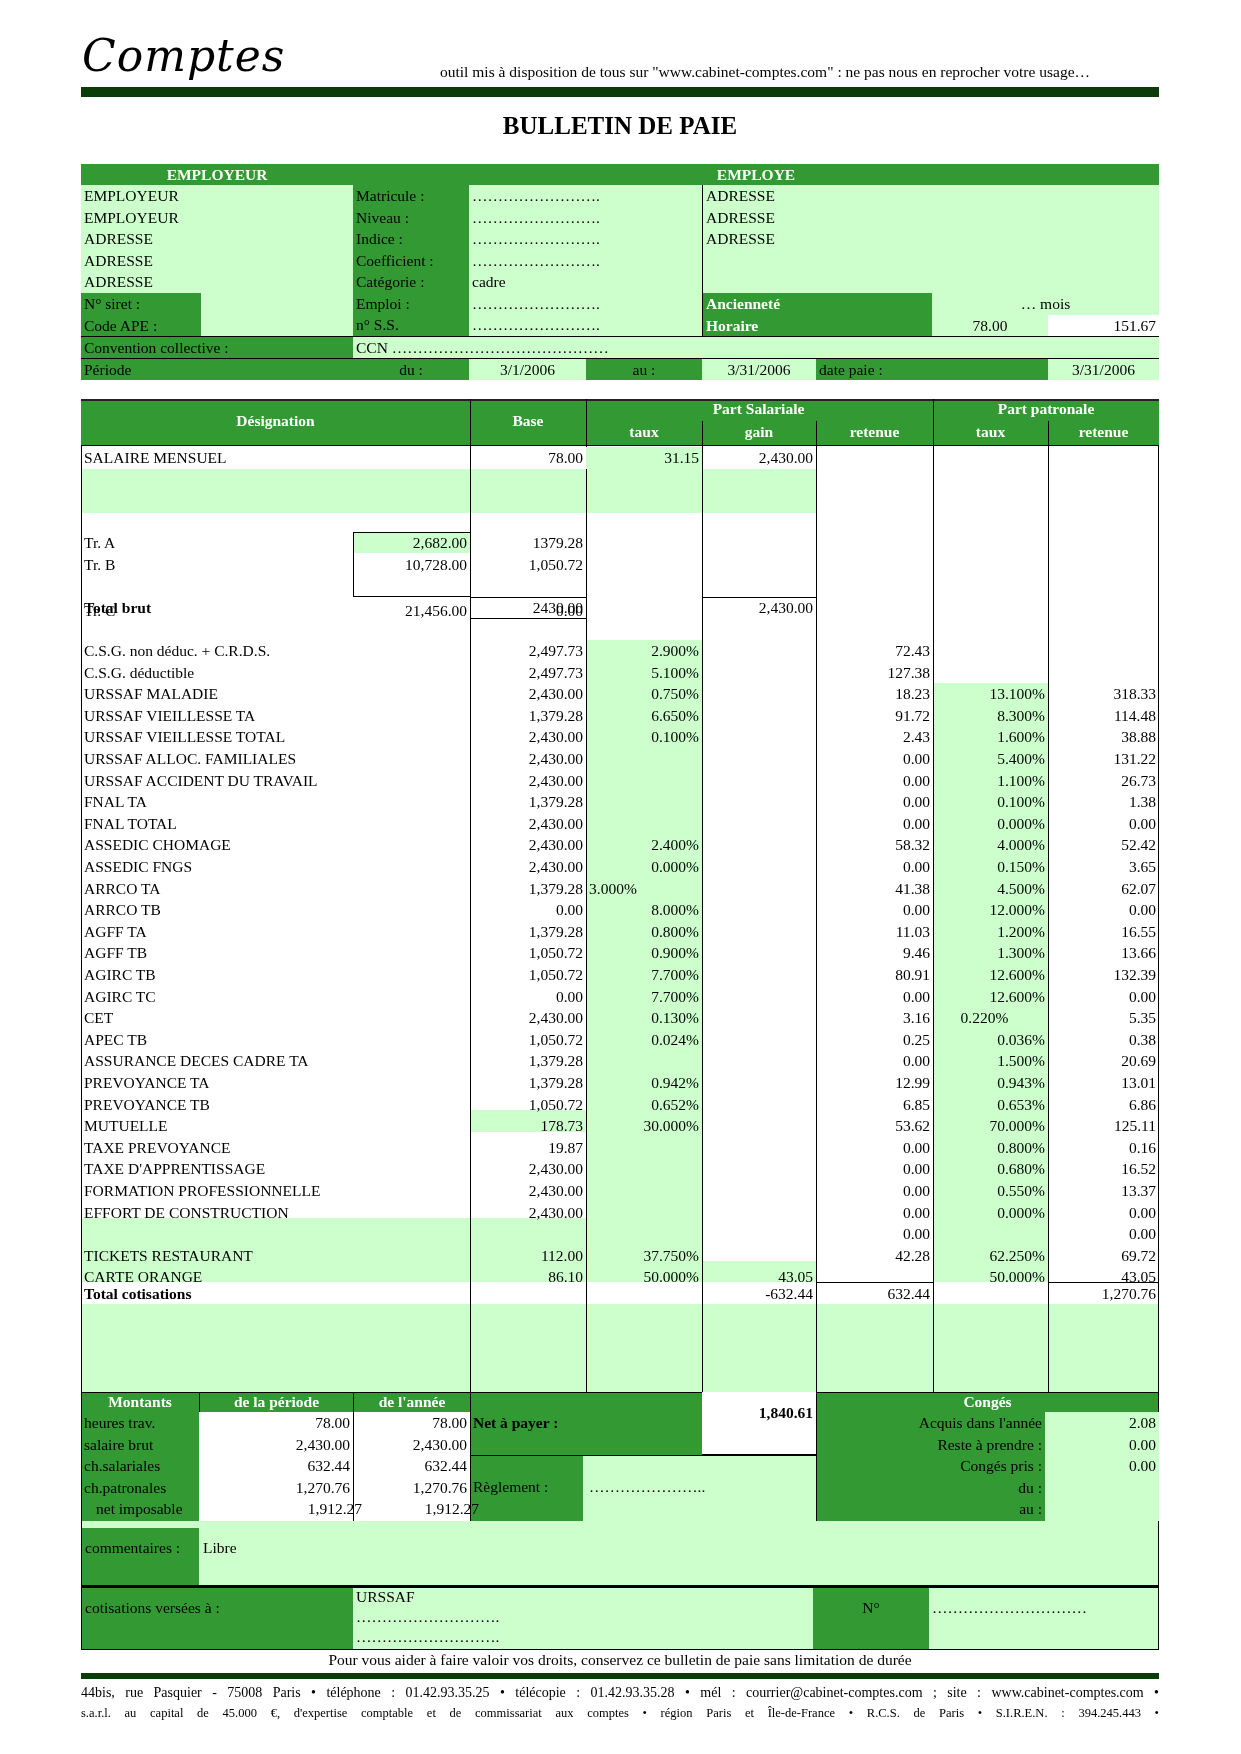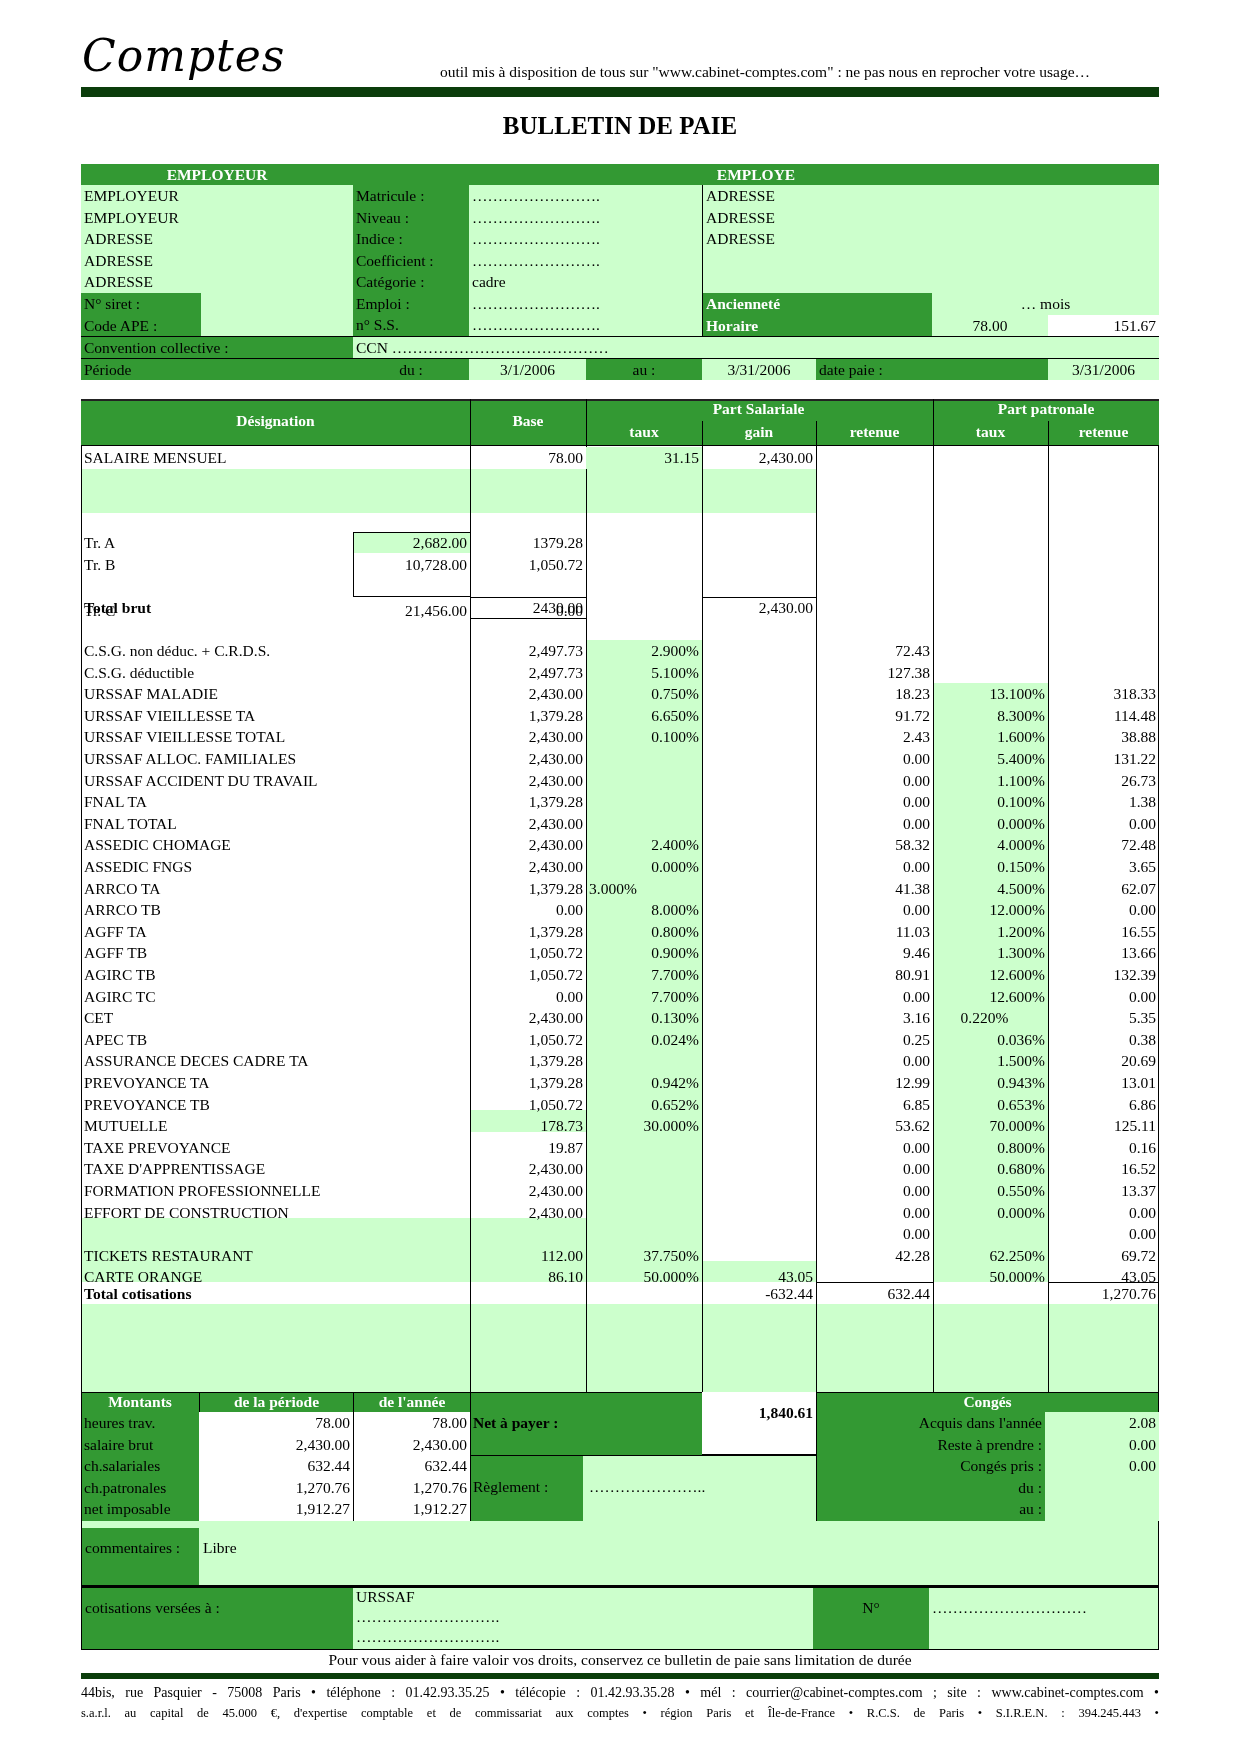--- a/index.html
+++ b/index.html
@@ -245,21 +245,21 @@
       <span style="left: 852px; width: 115px; text-align: right;">0.000%</span>
       <span style="left: 967px; width: 111px; text-align: right;">0.00</span>
     </div>
     <div class="row" style="top: 834.4px;">
       <span style="left: 0px; width: 389px;">ASSEDIC CHOMAGE</span>
       <span style="left: 389px; width: 116px; text-align: right;">2,430.00</span>
       <span style="left: 505px; width: 116px; text-align: right;">2.400%</span>
       <span style="left: 621px; width: 114px; text-align: right;"></span>
       <span style="left: 735px; width: 117px; text-align: right;">58.32</span>
       <span style="left: 852px; width: 115px; text-align: right;">4.000%</span>
-      <span style="left: 967px; width: 111px; text-align: right;">72.48</span>
+      <span style="left: 967px; width: 111px; text-align: right;">52.42</span>
     </div>
     <div class="row" style="top: 856px;">
       <span style="left: 0px; width: 389px;">ASSEDIC FNGS</span>
       <span style="left: 389px; width: 116px; text-align: right;">2,430.00</span>
       <span style="left: 505px; width: 116px; text-align: right;">0.000%</span>
       <span style="left: 621px; width: 114px; text-align: right;"></span>
       <span style="left: 735px; width: 117px; text-align: right;">0.00</span>
       <span style="left: 852px; width: 115px; text-align: right;">0.150%</span>
       <span style="left: 967px; width: 111px; text-align: right;">3.65</span>
     </div>
@@ -464,21 +464,21 @@
   <div style="position:relative;height:21.5px;">
     <span class="abs t" style="left:0;width:118px;">ch.salariales</span>
     <span class="abs t r" style="left:118px;width:154px;">632.44</span>
     <span class="abs t r" style="left:272px;width:117px;">632.44</span>
   </div>
   <div style="position:relative;height:21.5px;">
     <span class="abs t" style="left:0;width:118px;">ch.patronales</span>
     <span class="abs t r" style="left:118px;width:154px;">1,270.76</span>
     <span class="abs t r" style="left:272px;width:117px;">1,270.76</span>
   </div>
-  <div style="position:relative;height:21.5px;">
+  <div style="position:relative;height:21.5px;margin-left:12px;">
     <span class="abs t" style="left:0;width:118px;">net imposable</span>
     <span class="abs t r" style="left:118px;width:154px;">1,912.27</span>
     <span class="abs t r" style="left:272px;width:117px;">1,912.27</span>
   </div>
 </div>
 <div class="abs b t" style="left:470px;top:1412px;width:232px;height:21.5px;">Net à payer :</div>
 <div class="abs w b t r bb" style="left:702px;top:1392px;width:114px;height:63px;line-height:41px;padding-top:0;">1,840.61</div>
 <div class="abs" style="left:470px;top:1455px;width:346px;height:0;border-top:1.5px solid #000;"></div>
 <div class="abs lg" style="left:583px;top:1456px;width:233px;height:72px;"></div>
 <div class="abs t" style="left:470px;top:1476px;width:113px;height:21.5px;">Règlement :</div>

